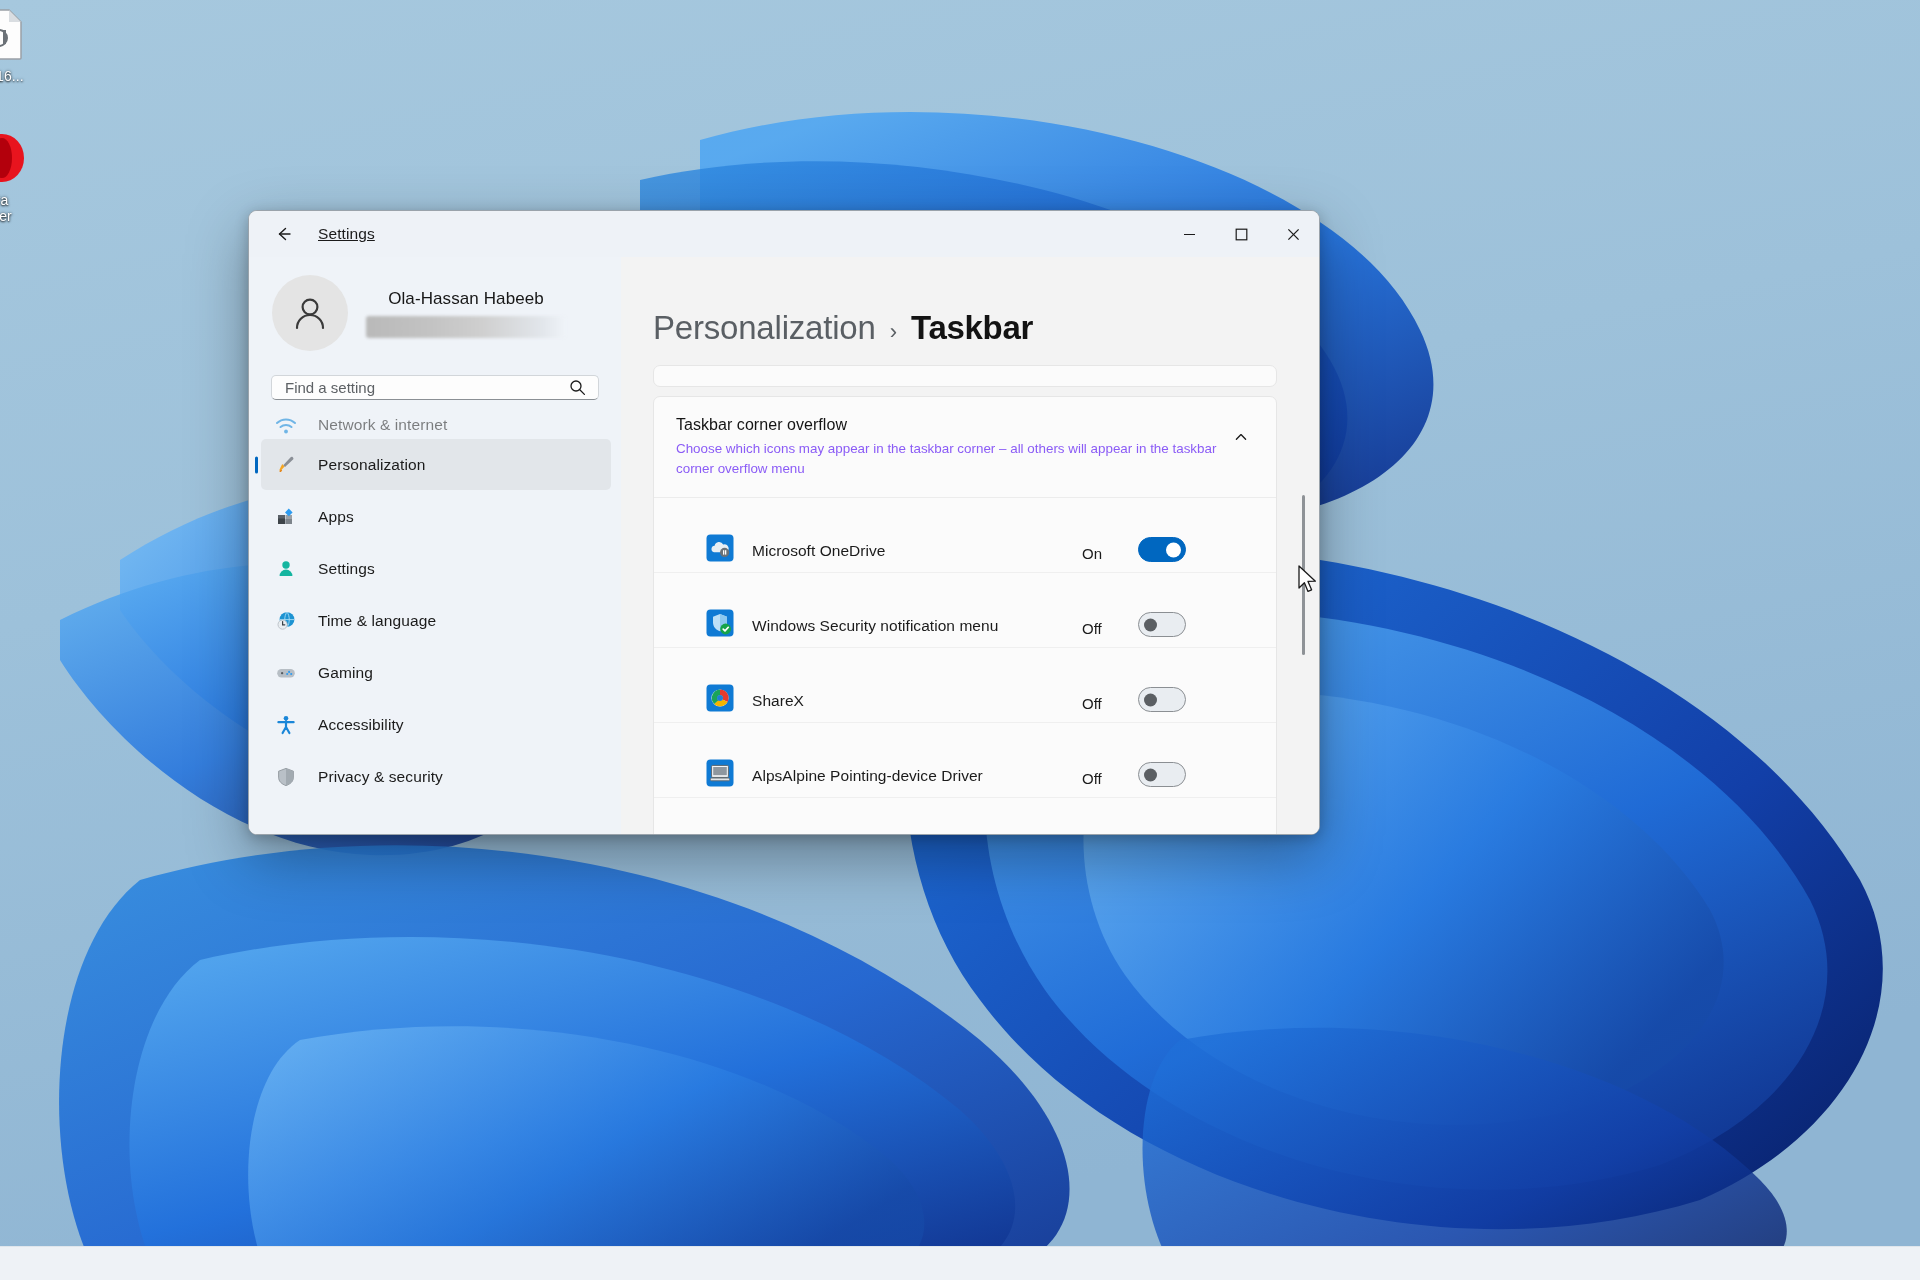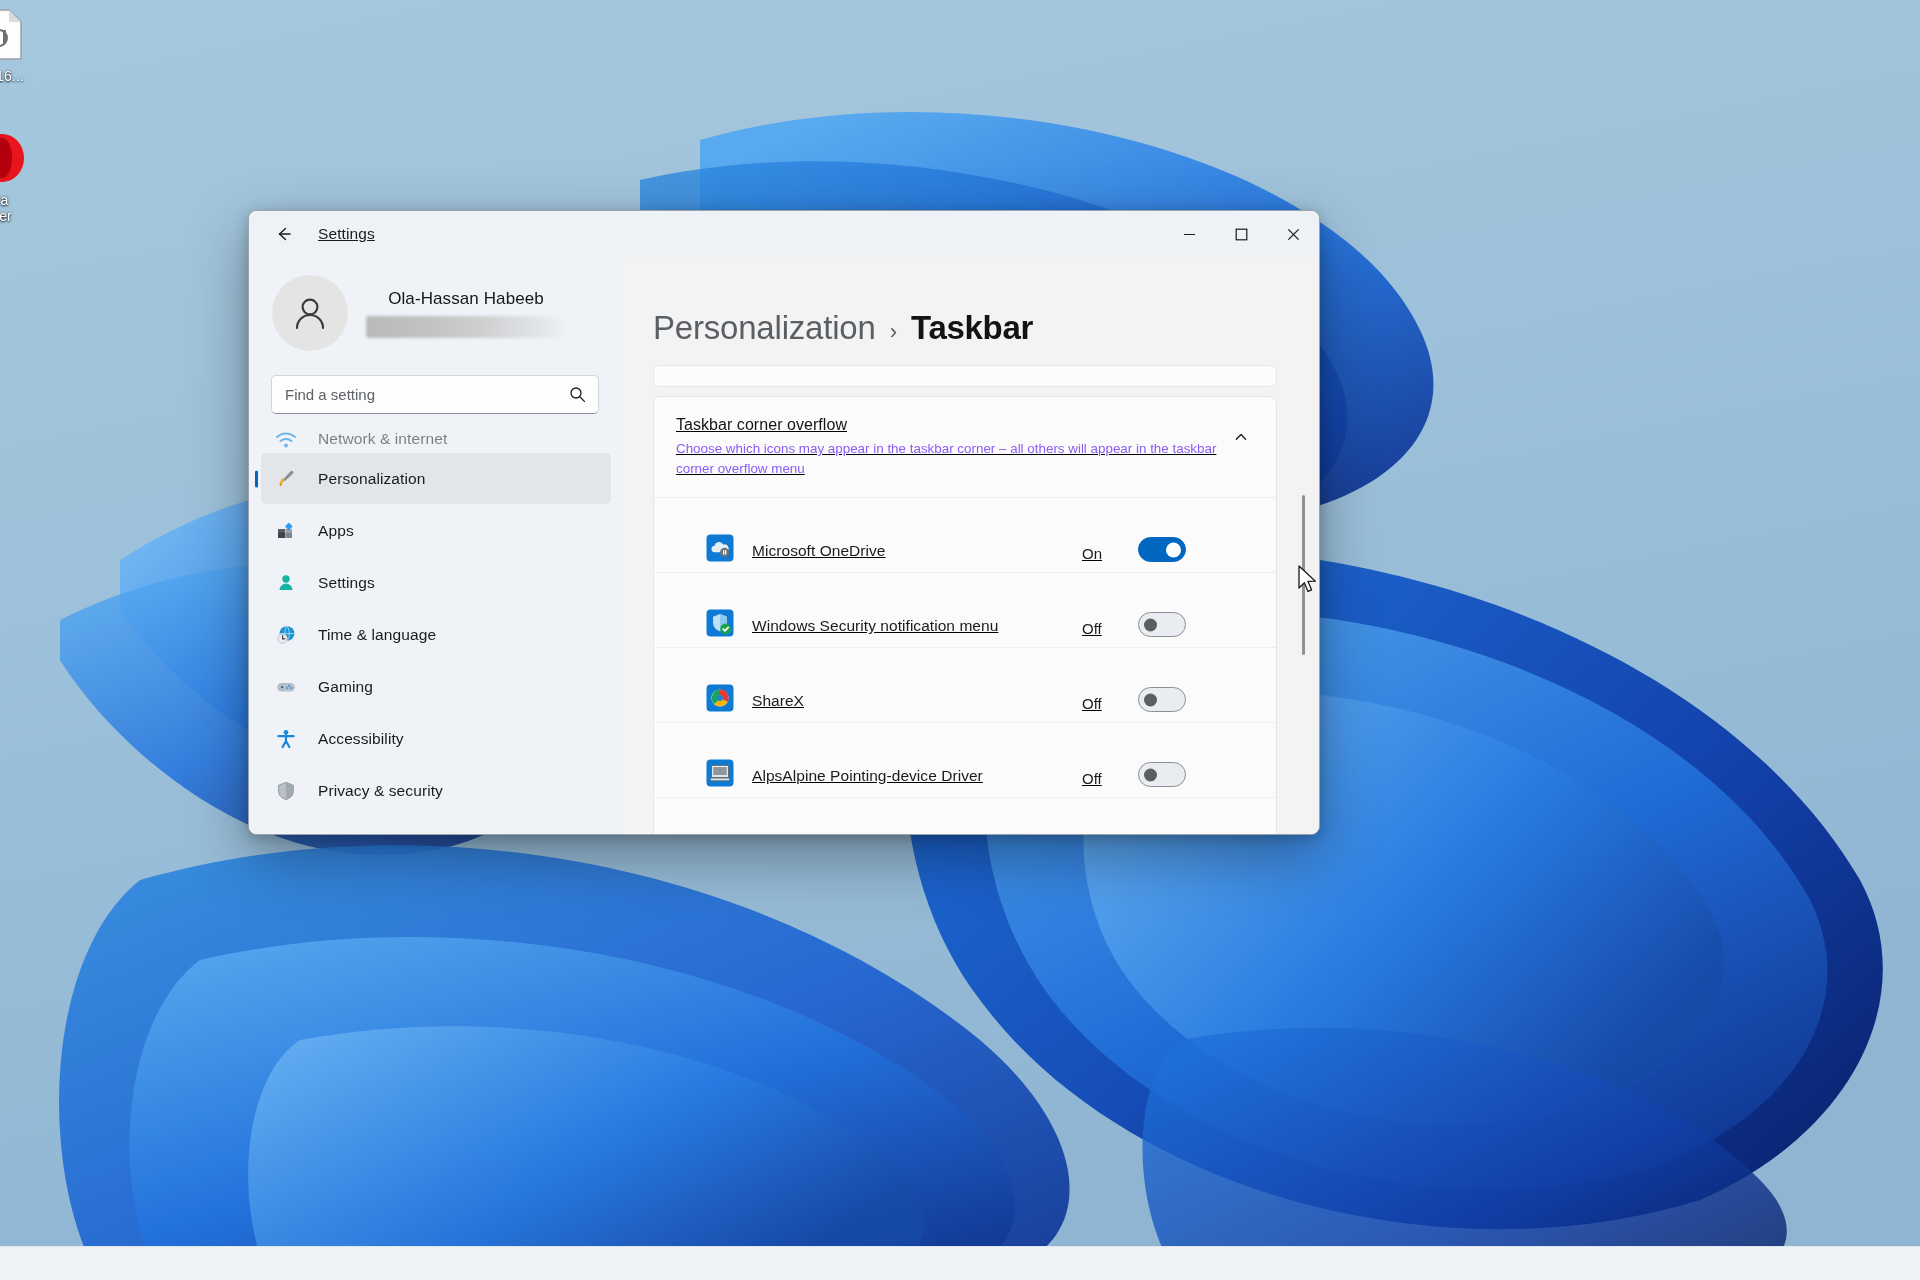--- a/index.html
+++ b/index.html
@@ -80,21 +80,21 @@
   #account-text { margin-left:18px;text-align:center; }
   #account-name { font-size:17px; color:#171717; letter-spacing:.1px; }
   #account-email-blur {
     margin-top:7px; width:200px; height:22px; border-radius:3px;
     background: linear-gradient(90deg, #b9b9b9 0%, #c2c2c2 30%, #cfcfcf 58%, #e2e6eb 88%, #eff3f8 100%);
     filter: blur(1.4px);
   }
 
   #search-wrap { padding:10px 22px 12px 22px; }
   #search-box {
-    position:relative; height:39px; background:#fdfdfd;
+    position:relative; height:25px; background:#fdfdfd;
     border:1px solid #d2d6da; border-bottom-color:#8a8f94;
     border-radius:5px; display:flex; align-items:center;
   }
   #search-input {
     flex:1; border:none; outline:none; background:transparent;
     font-family:"Liberation Sans", sans-serif; font-size:15px; color:#1b1b1b;
     padding:0 34px 0 13px;
   }
   #search-input::placeholder { color:#5d6165; }
   #search-icon-btn {
@@ -139,21 +139,21 @@
   }
   .card {
     background:#fbfbfb; border:1px solid #e6e6e6; border-radius:7px;
     margin-bottom:9px;
   }
   #card-clipped { height:22px; overflow:hidden; position:relative; }
   #card-clipped .clip-text {
     position:absolute; left:96px; top:-14px; font-size:15px; color:#4a4e52;
   }
 
-  #overflow-card { overflow:hidden;text-decoration:underline; }
+  #overflow-card { overflow:hidden; }
   #overflow-header {
     display:flex; align-items:flex-start; padding:19px 18px 19px 22px;
     cursor:pointer; border-bottom:1px solid #ececec;
   }
   #overflow-header-text { flex:1; min-width:0; }
   #overflow-title { font-size:16px; color:#151515; letter-spacing:.05px; }
   #overflow-desc {
     margin-top:5px; font-size:13.4px; color:#8b5cf6; line-height:1.47; max-width:560px;
   }
   #overflow-chevron {

